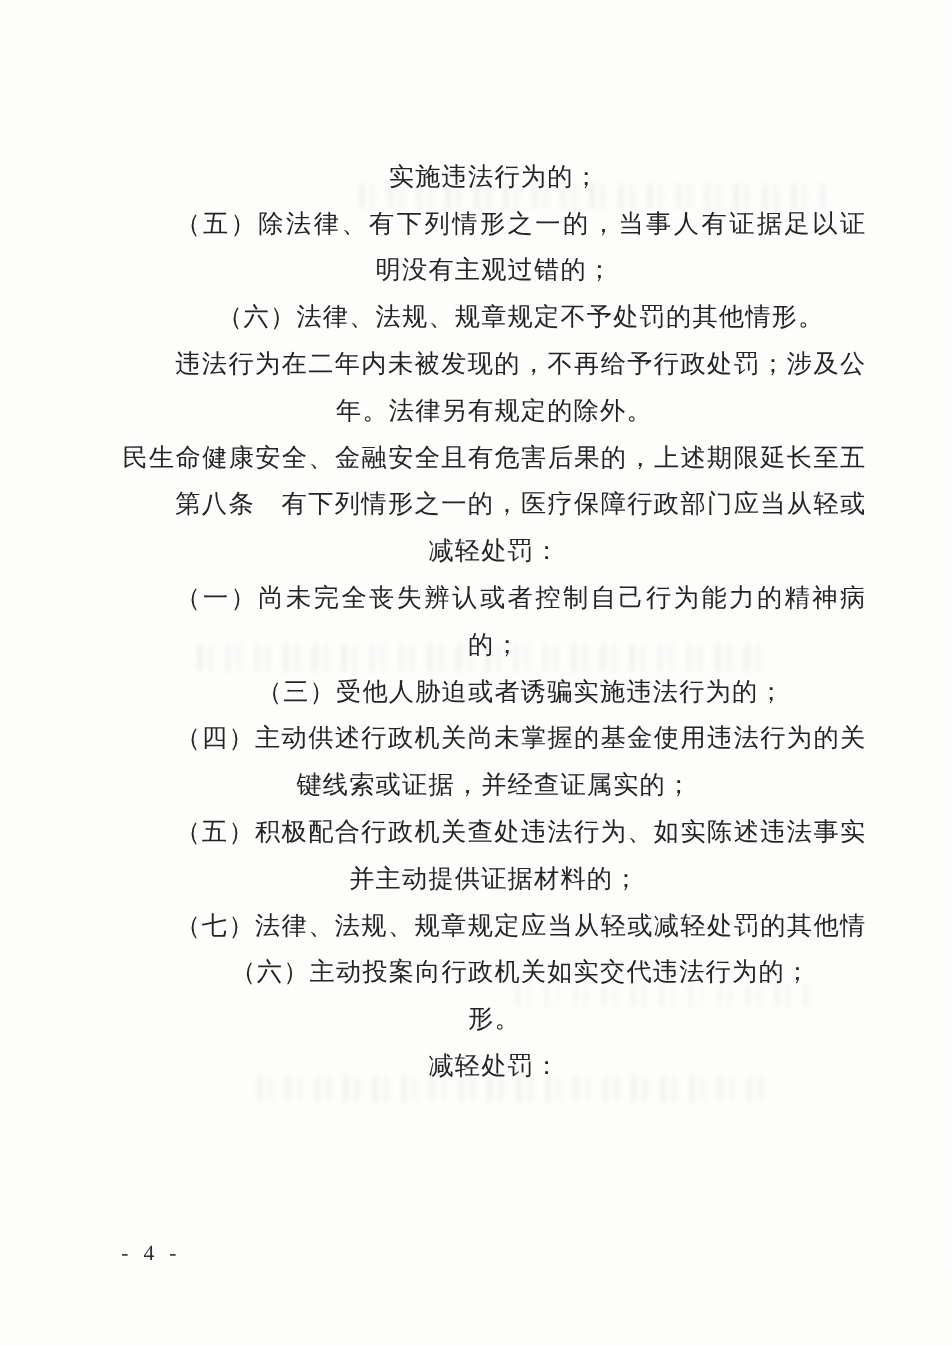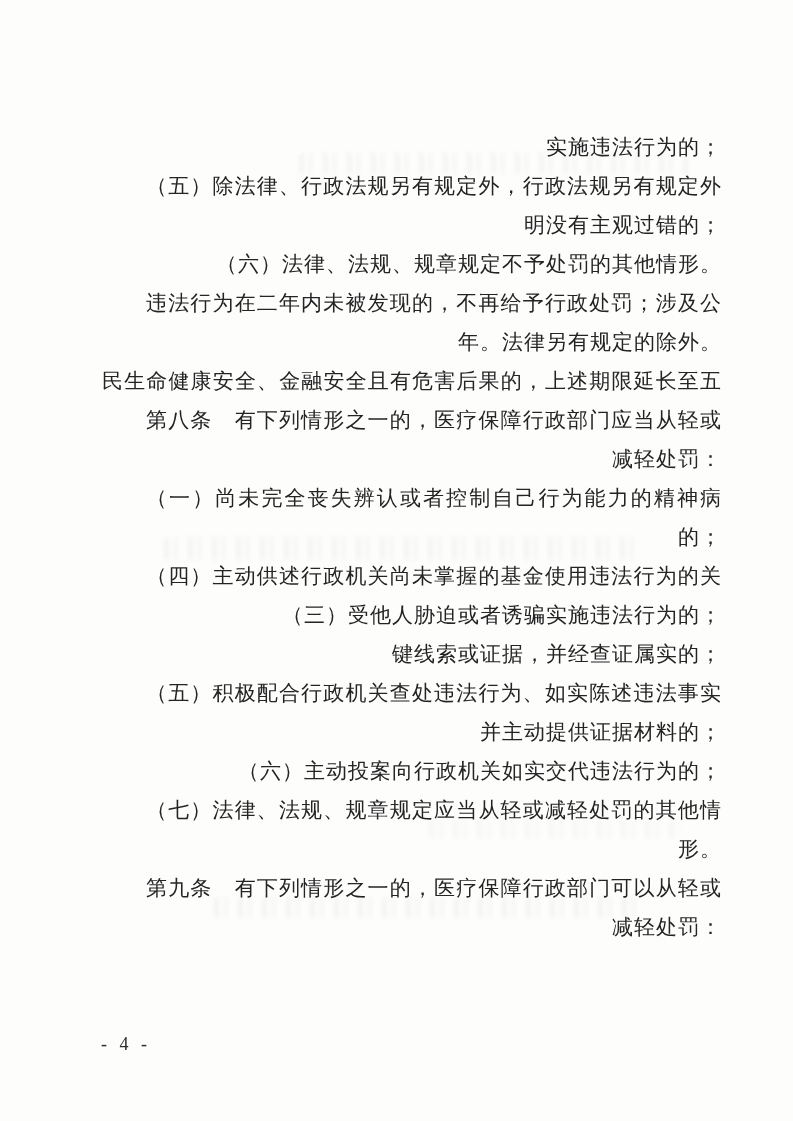--- a/index.html
+++ b/index.html
@@ -25,21 +25,21 @@
     width: 620px;
     color: #242424;
     font-size: 21px;
   }
   .line {
     height: 39px;
     line-height: 39px;
     letter-spacing: 1px;
     white-space: nowrap;
     overflow: hidden;
-    text-align: right;
+    text-align: center;
   }
   .line.justify {
     white-space: normal;
     text-align: justify;
     text-align-last: justify;
     text-justify: inter-character;
   }
   .line.indent {
     text-indent: 44px;
   }
@@ -76,37 +76,36 @@
 
 <div class="page">
 
   <div class="smudge s1"></div>
   <div class="smudge s2"></div>
   <div class="smudge s3"></div>
   <div class="smudge s4"></div>
 
   <div class="textblock">
       <div class="line"><span>实施违法行为的；</span></div>
-      <div class="line indent justify"><span>（五）除法律、行政法规另有规定外，行政法规另有规定外</span></div>
+      <div class="line indent justify"><span>（五）除法律、有下列情形之一的，当事人有证据足以证</span></div>
       <div class="line"><span>明没有主观过错的；</span></div>
       <div class="line indent"><span>（六）法律、法规、规章规定不予处罚的其他情形。</span></div>
       <div class="line indent justify"><span>违法行为在二年内未被发现的，不再给予行政处罚；涉及公</span></div>
       <div class="line"><span>年。法律另有规定的除外。</span></div>
       <div class="line justify"><span>民生命健康安全、金融安全且有危害后果的，上述期限延长至五</span></div>
       <div class="line indent justify"><span class="bold">第八条</span><span>　有下列情形之一的，医疗保障行政部门应当从轻或</span></div>
       <div class="line"><span>减轻处罚：</span></div>
       <div class="line indent justify"><span>（一）尚未完全丧失辨认或者控制自己行为能力的精神病</span></div>
       <div class="line"><span>的；</span></div>
+      <div class="line indent"><span>（三）受他人胁迫或者诱骗实施违法行为的；</span></div>
       <div class="line indent justify"><span>（四）主动供述行政机关尚未掌握的基金使用违法行为的关</span></div>
-      <div class="line indent"><span>（三）受他人胁迫或者诱骗实施违法行为的；</span></div>
       <div class="line"><span>键线索或证据，并经查证属实的；</span></div>
       <div class="line indent justify"><span>（五）积极配合行政机关查处违法行为、如实陈述违法事实</span></div>
       <div class="line"><span>并主动提供证据材料的；</span></div>
+      <div class="line indent justify"><span>（七）法律、法规、规章规定应当从轻或减轻处罚的其他情</span></div>
       <div class="line indent"><span>（六）主动投案向行政机关如实交代违法行为的；</span></div>
-      <div class="line indent justify"><span>（七）法律、法规、规章规定应当从轻或减轻处罚的其他情</span></div>
       <div class="line"><span>形。</span></div>
-      <div class="line indent justify"><span class="bold">第九条</span><span>　有下列情形之一的，医疗保障行政部门可以从轻或</span></div>
       <div class="line"><span>减轻处罚：</span></div>
     </div>
 
   <div class="pagenum">- 4 -</div>
 
 </div>
 
 </body></html>

